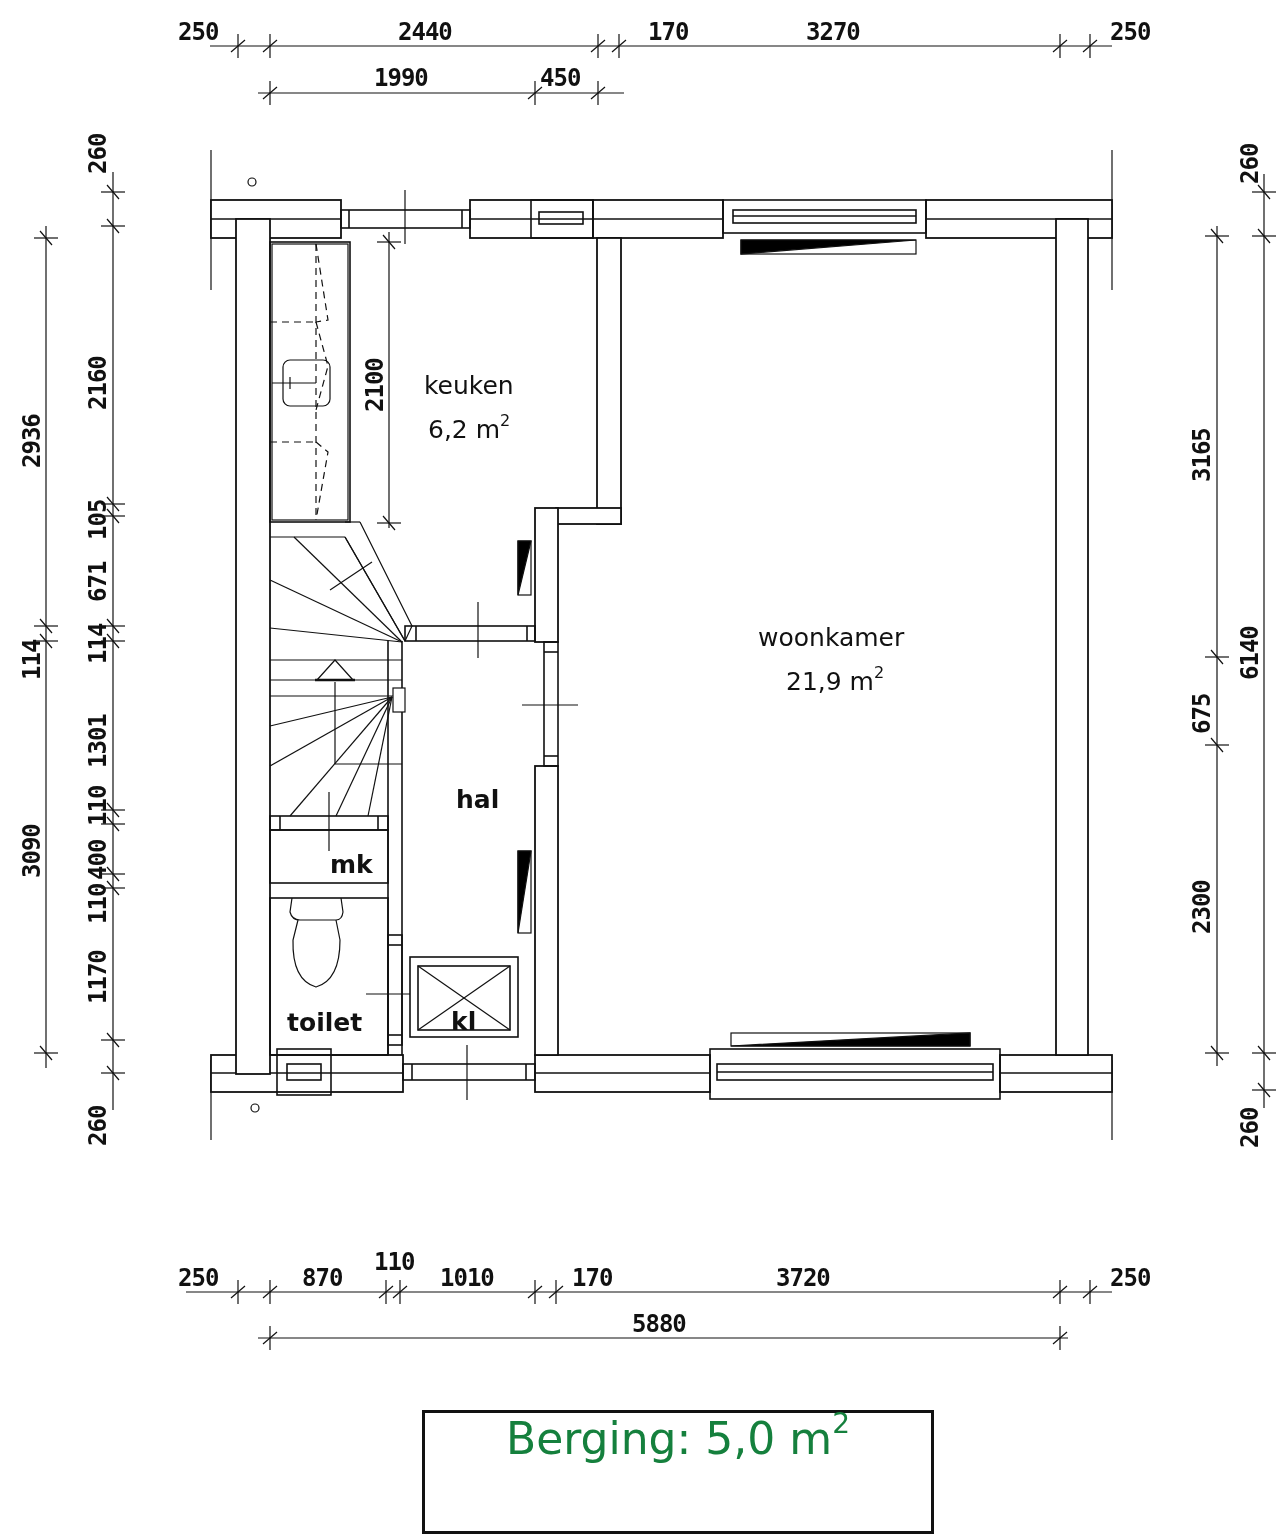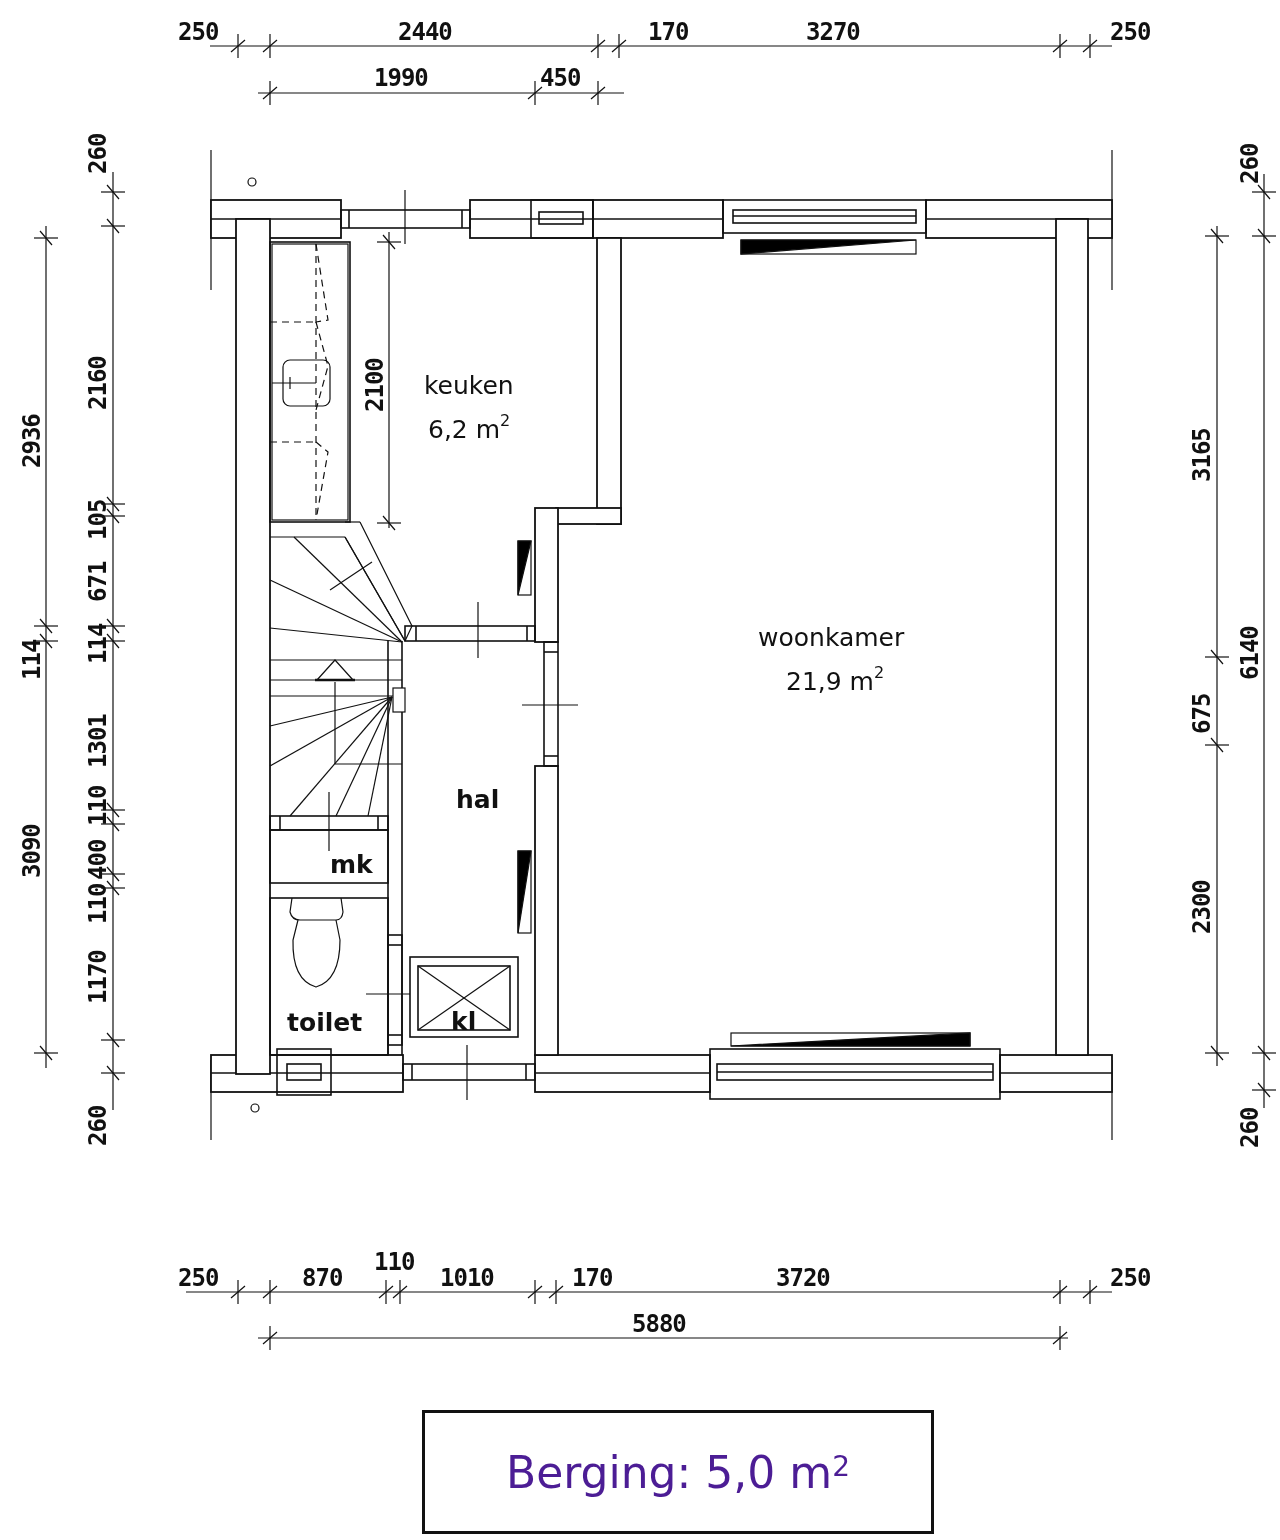--- a/index.html
+++ b/index.html
@@ -9,22 +9,22 @@
     .thin { stroke: #111; stroke-width: 1.2; fill: none; }
     .wall { stroke: #111; stroke-width: 1.8; fill: #fff; }
     .dash { stroke: #111; stroke-width: 1.2; fill: none; stroke-dasharray: 7 5; }
     .solid { fill: #000; stroke: #111; stroke-width: 1.2; }
     .dimtxt { font-family: "DejaVu Sans Mono", "Liberation Mono", monospace; font-weight: bold; font-size: 24px; fill: #111; letter-spacing: -1px; }
     .roomtxt { font-family: "DejaVu Sans", "Liberation Sans", sans-serif; font-size: 25px; fill: #111; }
     .roomtxt-b { font-family: "DejaVu Sans", "Liberation Sans", sans-serif; font-size: 25px; font-weight: bold; fill: #111; }
     .berging-box {
       position: absolute; left: 422px; top: 1410px; width: 512px; height: 124px;
       border: 3px solid #111; box-sizing: border-box;
-      display: flex; align-items: center; justify-content: center;
-      font-family: "DejaVu Sans", "Liberation Sans", sans-serif; font-size: 44px; color: #4c1d95;
+      display: flex; justify-content: center;
+      font-family: "DejaVu Sans", "Liberation Sans", sans-serif; font-size: 44px; color: #15803d;
     }
     .berging-box sup { font-size: 28px; position: relative; top: -6px; }
   </style>
 </head>
 <body>
 
 <svg class="plan" viewBox="0 0 1280 1540" xmlns="http://www.w3.org/2000/svg">
   <defs>
     <pattern id="hatchPat" patternUnits="userSpaceOnUse" width="40" height="40" patternTransform="rotate(-50)">
       <line x1="0" y1="0" x2="0" y2="40" stroke="#111" stroke-width="1.2"></line>

